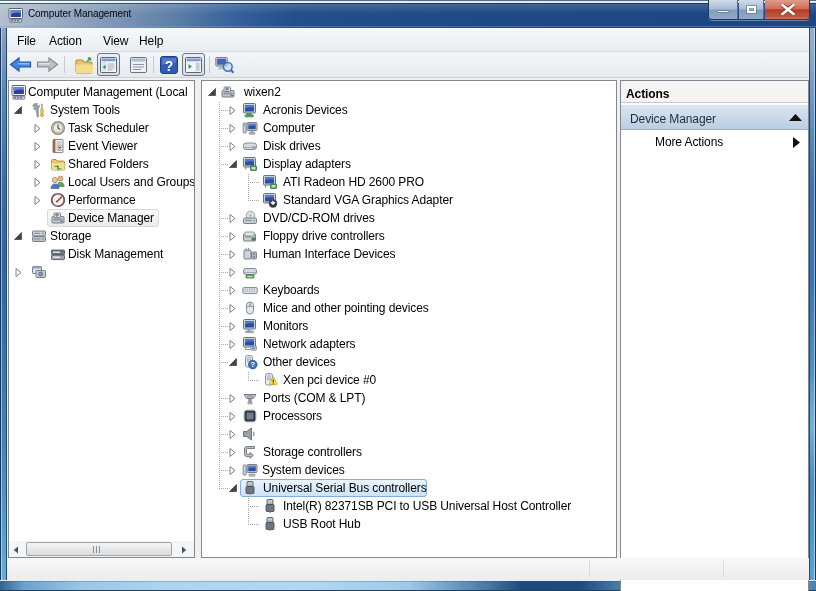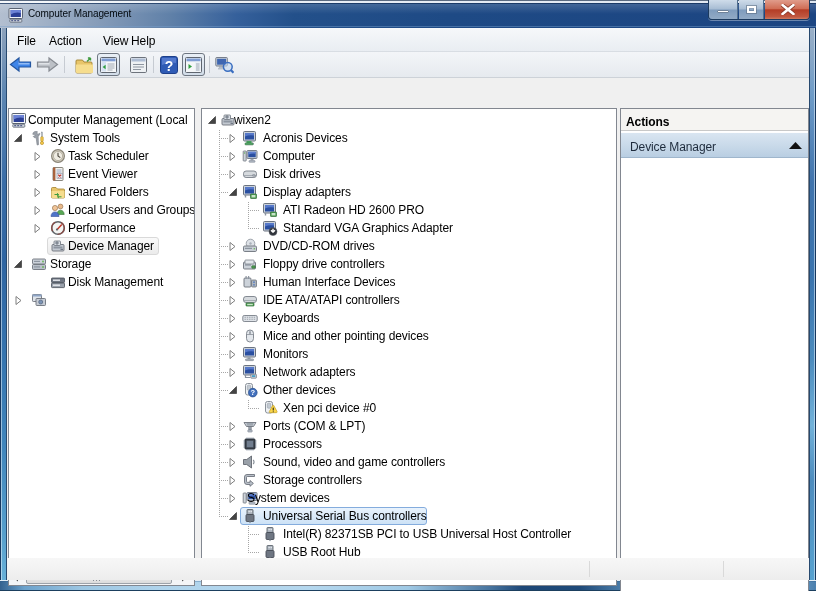--- a/index.html
+++ b/index.html
@@ -1,17 +1,17 @@
 <!DOCTYPE html>
 <html><head><meta charset="utf-8"><style>
 * { margin:0; padding:0; box-sizing:border-box; }
 body { width:816px; height:591px; position:relative; overflow:hidden;
   font-family:"Liberation Sans",sans-serif; background:#f0f0f0; }
 .lbl { position:absolute; font-size:12px; color:#000; white-space:nowrap; line-height:16px; letter-spacing:-0.1px; }
-.pane { position:absolute; background:#fff; border:1px solid #828790; overflow:hidden;margin-top:28px; }
+.pane { position:absolute; background:#fff; border:1px solid #828790; overflow:hidden; }
 </style></head><body>
 
 <div style="position:absolute;left:0;top:28px;width:7px;height:552px;background:linear-gradient(to bottom,#8da2bc 0,#5d86b2 12%,#3a6da7 28%,#2f65a2 42%,#3573ae 58%,#4186bc 76%,#57a0cd 92%,#68b0d8 100%);border-right:1px solid #27496f;box-shadow:inset 1px 0 0 #16375f,inset 2px 0 0 rgba(230,242,252,0.55)"></div>
 <div style="position:absolute;right:0;top:28px;width:7px;height:552px;background:linear-gradient(to bottom,#9bb0c7 0,#6f9cc8 12%,#4074ad 28%,#3a74ae 45%,#4c8cbe 60%,#72b2da 72%,#4d8cbe 82%,#57a2d0 100%);border-left:1px solid #27496f;box-shadow:inset -1px 0 0 #16375f,inset -2px 0 0 rgba(230,242,252,0.55)"></div>
 <div style="position:absolute;left:0;top:580px;width:816px;height:11px;background:linear-gradient(to right,#35628f 0,#6ca2cc 3%,#9cc6e2 10%,#b0d4ec 20%,#b4d7ee 38%,#9fc9e5 50%,#49759f 60%,#1e4878 64%,#1f4a79 71%,#4a7ca8 76%,#8fc0e0 81%,#a8d4ee 88%,#96c8e8 94%,#4a7fae 100%);border-top:1px solid #e4eef6;box-shadow:inset 0 -1px 0 #1b3f5e,inset 0 1px 0 rgba(44,90,136,0.3)"></div>
 
 <div style="position:absolute;left:0;top:0;width:816px;height:28px;background:linear-gradient(to right,#b3bfd0 0,#a2b2c7 5%,#8299b7 13%,#5f80a8 21%,#35609b 29%,#23508a 36%,#1e4a85 55%,#1c4582 100%)">
   <div style="position:absolute;left:0;top:0;width:816px;height:1px;background:#5a6a80"></div>
   <div style="position:absolute;left:0;top:1px;width:816px;height:2px;background:linear-gradient(to right,#f5f8fb,#e9eef5 40%,#dfe7f1)"></div>
   <div style="position:absolute;left:0;top:3px;width:816px;height:1px;background:rgba(26,53,94,0.75)"></div>
@@ -43,21 +43,21 @@
       <path d="M1.5 1L12.5 10M12.5 1L1.5 10" stroke="#8c3a2a" stroke-width="4.2" stroke-linecap="round"></path>
       <path d="M1.5 1L12.5 10M12.5 1L1.5 10" stroke="#ffffff" stroke-width="2.6" stroke-linecap="round"></path>
     </svg>
   </div>
 </div>
 
 <div style="position:absolute;left:7px;top:28px;width:802px;height:24px;background:linear-gradient(to bottom,#f6f8fa,#e9edf2);border-bottom:1px solid #d8dde3">
   <div class="lbl" style="left:10px;top:5px">File</div>
   <div class="lbl" style="left:42px;top:5px">Action</div>
   <div class="lbl" style="left:96px;top:5px">View</div>
-  <div class="lbl" style="left:124px;top:5px">Help</div>
+  <div class="lbl" style="left:132px;top:5px">Help</div>
 </div>
 
 <div style="position:absolute;left:7px;top:52px;width:802px;height:26px;background:linear-gradient(to bottom,#f3f5f8,#e6eaef);border-bottom:1px solid #cdd2d8">
 <div style="position:absolute;left:2px;top:3px;width:23px;height:19px"><svg width="23" height="19" viewBox="0 0 23 19">
         <path d="M10 3v4h11.5v5H10v4L1.5 9.5z" fill="#3f85e8" stroke="#2456a0" stroke-width="1.2"></path>
         <path d="M10 4.4v3.6h10.5v1.5H9.3z" fill="#93bcf5"></path>
       </svg></div>
     <div style="position:absolute;left:29px;top:3px;width:23px;height:19px"><svg width="23" height="19" viewBox="0 0 23 19">
         <path d="M13 3v4H1.5v5H13v4l8.5-6.5z" fill="#bcc0c6" stroke="#878b92" stroke-width="1.2"></path>
         <path d="M13 4.4v3.6H2.5v1.5h11.2z" fill="#e0e3e7"></path>
@@ -256,21 +256,21 @@
     </svg>
     <div style="position:absolute;left:18px;top:3px;width:16px;height:16px">
       <svg width="16" height="16" viewBox="0 0 16 16" style="position:absolute;left:0;top:0">
         <rect x="2" y="6.5" width="12" height="6.5" rx="1" fill="#c3c9d1" stroke="#6d737c" stroke-width="0.9"></rect>
         <rect x="4" y="3" width="6.5" height="4.5" rx="0.8" fill="#d9dee5" stroke="#6d737c" stroke-width="0.8"></rect>
         <circle cx="7" cy="5" r="1.3" fill="#9aa2ad" stroke="#5f6670" stroke-width="0.6"></circle>
         <rect x="3.5" y="8.5" width="9" height="2" fill="#8e96a1"></rect>
         <rect x="10.5" y="10.8" width="2.5" height="1.2" fill="#707885"></rect>
       </svg>
     </div>
-    <div class="lbl " style="left:32px;top:3px">wixen2</div>
+    <div class="lbl " style="left:42px;top:3px">wixen2</div>
     <div style="position:absolute;left:17px;top:21px;width:1px;height:386px;background:repeating-linear-gradient(to bottom,#a6a6a6 0 1px,transparent 1px 2px)"></div>
     <div style="position:absolute;left:17px;top:29px;width:9px;height:1px;background:repeating-linear-gradient(to right,#a6a6a6 0 1px,transparent 1px 2px)"></div>
     <svg width="7" height="9" style="position:absolute;left:27px;top:25px" viewBox="0 0 7 9">
       <path d="M1 0.5L6 4.5L1 8.5z" fill="#ffffff" stroke="#7e7e7e" stroke-width="1"></path>
     </svg>
     <div style="position:absolute;left:40px;top:21px;width:16px;height:16px">
       <svg width="16" height="16" viewBox="0 0 16 16" style="position:absolute;left:0;top:0">
         <rect x="1.5" y="1.5" width="12" height="9.5" rx="1" fill="#c8d0da" stroke="#6b7380" stroke-width="1"></rect>
         <rect x="3" y="3" width="9" height="6.5" fill="#2a4fa0"></rect>
         <path d="M3 3h9v2.5a14 14 0 0 0-9 1z" fill="#5e7fd0" opacity="0.85"></path>
@@ -371,21 +371,20 @@
       <path d="M1 0.5L6 4.5L1 8.5z" fill="#ffffff" stroke="#7e7e7e" stroke-width="1"></path>
     </svg>
     <div style="position:absolute;left:40px;top:183px;width:16px;height:16px">
       <svg width="16" height="16" viewBox="0 0 16 16" style="position:absolute;left:0;top:0">
         <rect x="1.5" y="4.5" width="13" height="6" rx="2.4" fill="#d6dade" stroke="#787f88" stroke-width="0.9"></rect>
         <path d="M1.8 8.5h12.4" stroke="#9aa1a9" stroke-width="0.8"></path>
         <rect x="4" y="11" width="8" height="3" rx="0.6" fill="#4f9e53" stroke="#2f6a33" stroke-width="0.7"></rect>
         <rect x="5.2" y="11.8" width="5.6" height="1.4" fill="#c9e3c9"></rect>
       </svg>
     </div>
-    <div class="lbl " style="left:61px;top:183px">IDE ATA/ATAPI controllers</div>
     <div style="position:absolute;left:17px;top:209px;width:9px;height:1px;background:repeating-linear-gradient(to right,#a6a6a6 0 1px,transparent 1px 2px)"></div>
     <svg width="7" height="9" style="position:absolute;left:27px;top:205px" viewBox="0 0 7 9">
       <path d="M1 0.5L6 4.5L1 8.5z" fill="#ffffff" stroke="#7e7e7e" stroke-width="1"></path>
     </svg>
     <div style="position:absolute;left:40px;top:201px;width:16px;height:16px">
       <svg width="16" height="16" viewBox="0 0 16 16" style="position:absolute;left:0;top:0">
         <rect x="0.8" y="5.5" width="14.4" height="6" rx="1.4" fill="#dfe3e8" stroke="#787f88" stroke-width="0.9"></rect>
         <path d="M2.5 7.3h11M2.5 9.3h11" stroke="#9aa1a9" stroke-width="1.1" stroke-dasharray="1.4 0.9"></path>
       </svg>
     </div>
@@ -472,21 +471,20 @@
     <div style="position:absolute;left:17px;top:353px;width:9px;height:1px;background:repeating-linear-gradient(to right,#a6a6a6 0 1px,transparent 1px 2px)"></div>
     <svg width="7" height="9" style="position:absolute;left:27px;top:349px" viewBox="0 0 7 9">
       <path d="M1 0.5L6 4.5L1 8.5z" fill="#ffffff" stroke="#7e7e7e" stroke-width="1"></path>
     </svg>
     <div style="position:absolute;left:40px;top:345px;width:16px;height:16px">
       <svg width="16" height="16" viewBox="0 0 16 16" style="position:absolute;left:0;top:0">
         <path d="M1.5 5.5v5h3.2L9.5 14V2L4.7 5.5z" fill="#9aa1a9" stroke="#62686f" stroke-width="0.9"></path>
         <path d="M11.2 5.8a3.5 3.5 0 0 1 0 4.4" stroke="#8a9199" stroke-width="1.1" fill="none"></path>
       </svg>
     </div>
-    <div class="lbl " style="left:61px;top:345px">Sound, video and game controllers</div>
     <div style="position:absolute;left:17px;top:371px;width:9px;height:1px;background:repeating-linear-gradient(to right,#a6a6a6 0 1px,transparent 1px 2px)"></div>
     <svg width="7" height="9" style="position:absolute;left:27px;top:367px" viewBox="0 0 7 9">
       <path d="M1 0.5L6 4.5L1 8.5z" fill="#ffffff" stroke="#7e7e7e" stroke-width="1"></path>
     </svg>
     <div style="position:absolute;left:40px;top:363px;width:16px;height:16px">
       <svg width="16" height="16" viewBox="0 0 16 16" style="position:absolute;left:0;top:0">
         <path d="M12.5 2.5H5a2.5 2.5 0 0 0-2.5 2.5v5A2.5 2.5 0 0 0 5 12.5h3v1.8l3.4-2.9L8 8.5v1.8H5.3a0.8 0.8 0 0 1-0.8-0.8V5.3a0.8 0.8 0 0 1 0.8-0.8h7.2z" fill="#b9c0c9" stroke="#6d737c" stroke-width="0.9"></path>
       </svg>
     </div>
     <div class="lbl " style="left:61px;top:363px">Storage controllers</div>
@@ -496,21 +494,21 @@
     </svg>
     <div style="position:absolute;left:40px;top:381px;width:16px;height:16px">
       <svg width="16" height="16" viewBox="0 0 16 16" style="position:absolute;left:0;top:0">
         <rect x="1.2" y="3" width="3" height="10" rx="0.6" fill="#cdd3da" stroke="#6d737c" stroke-width="0.8"></rect>
         <rect x="5" y="2.5" width="10" height="8" rx="0.8" fill="#c8d0da" stroke="#6b7380" stroke-width="0.9"></rect>
         <rect x="6.3" y="3.8" width="7.4" height="5.4" fill="#2a4fa0"></rect>
         <path d="M6.3 3.8h7.4v2a12 12 0 0 0-7.4 1z" fill="#5e7fd0"></path>
         <rect x="7" y="12" width="6" height="2.2" rx="0.5" fill="#b7bfc9" stroke="#7a828e" stroke-width="0.6"></rect>
       </svg>
     </div>
-    <div class="lbl " style="left:45px;top:381px">System devices</div>
+    <div class="lbl " style="left:60px;top:381px">System devices</div>
     <div style="position:absolute;left:17px;top:407px;width:9px;height:1px;background:repeating-linear-gradient(to right,#a6a6a6 0 1px,transparent 1px 2px)"></div>
     <svg width="8" height="8" style="position:absolute;left:27px;top:403px" viewBox="0 0 8 8">
       <path d="M7.5 0.5V7.5H0.5z" fill="#444444" stroke="#2a2a2a" stroke-width="0.6"></path>
     </svg>
     <div style="position:absolute;left:38px;top:398px;width:187px;height:18px;border:1px solid #84acdd;border-radius:3px;background:linear-gradient(to bottom,#e9f3fd,#cde2f6)"></div>
     <div style="position:absolute;left:40px;top:399px;width:16px;height:16px">
       <svg width="16" height="16" viewBox="0 0 16 16" style="position:absolute;left:0;top:0">
         <rect x="5" y="1.5" width="6" height="5" rx="0.6" fill="#aab2bc" stroke="#5f666e" stroke-width="0.9"></rect>
         <rect x="6.5" y="2.8" width="1.2" height="1.4" fill="#eef1f4"></rect>
         <rect x="8.6" y="2.8" width="1.2" height="1.4" fill="#eef1f4"></rect>
@@ -583,18 +581,24 @@
 <div class="pane" style="left:620px;top:80px;width:189px;height:554px">
   <div style="position:absolute;left:0;top:0;width:187px;height:22px;background:#f5f4f2;border-bottom:1px solid #c8c8c8">
     <div class="lbl" style="left:5px;top:5px;font-weight:bold">Actions</div>
   </div>
   <div style="position:absolute;left:0;top:23px;width:187px;height:26px;background:linear-gradient(to bottom,#d9e5f1 0,#c8d9e9 55%,#b9cee2 100%);border-top:1px solid #fdfdfe;border-bottom:1px solid #9fb6cc">
     <div class="lbl" style="left:9px;top:6px;color:#1e2b3c">Device Manager</div>
     <svg width="13" height="7" viewBox="0 0 13 7" style="position:absolute;left:168px;top:9px">
         <path d="M0 7L6.5 0L13 7z" fill="#111"></path>
       </svg>
   </div>
+  <div style="position:absolute;left:0;top:49px;width:187px;height:26px;background:#fff">
+    <div class="lbl" style="left:34px;top:4px">More Actions</div>
+    <svg width="7" height="11" viewBox="0 0 7 11" style="position:absolute;left:172px;top:7px">
+        <path d="M0 0l7 5.5L0 11z" fill="#111"></path>
+      </svg>
+  </div>
 </div>
 
 <div style="position:absolute;left:7px;top:558px;width:802px;height:22px;background:linear-gradient(to bottom,#f7f7f7,#ededed)">
   <div style="position:absolute;left:582px;top:3px;width:1px;height:16px;background:#d9d9d9"></div>
   <div style="position:absolute;left:716px;top:3px;width:1px;height:16px;background:#d9d9d9"></div>
 </div>
 
 </body></html>

